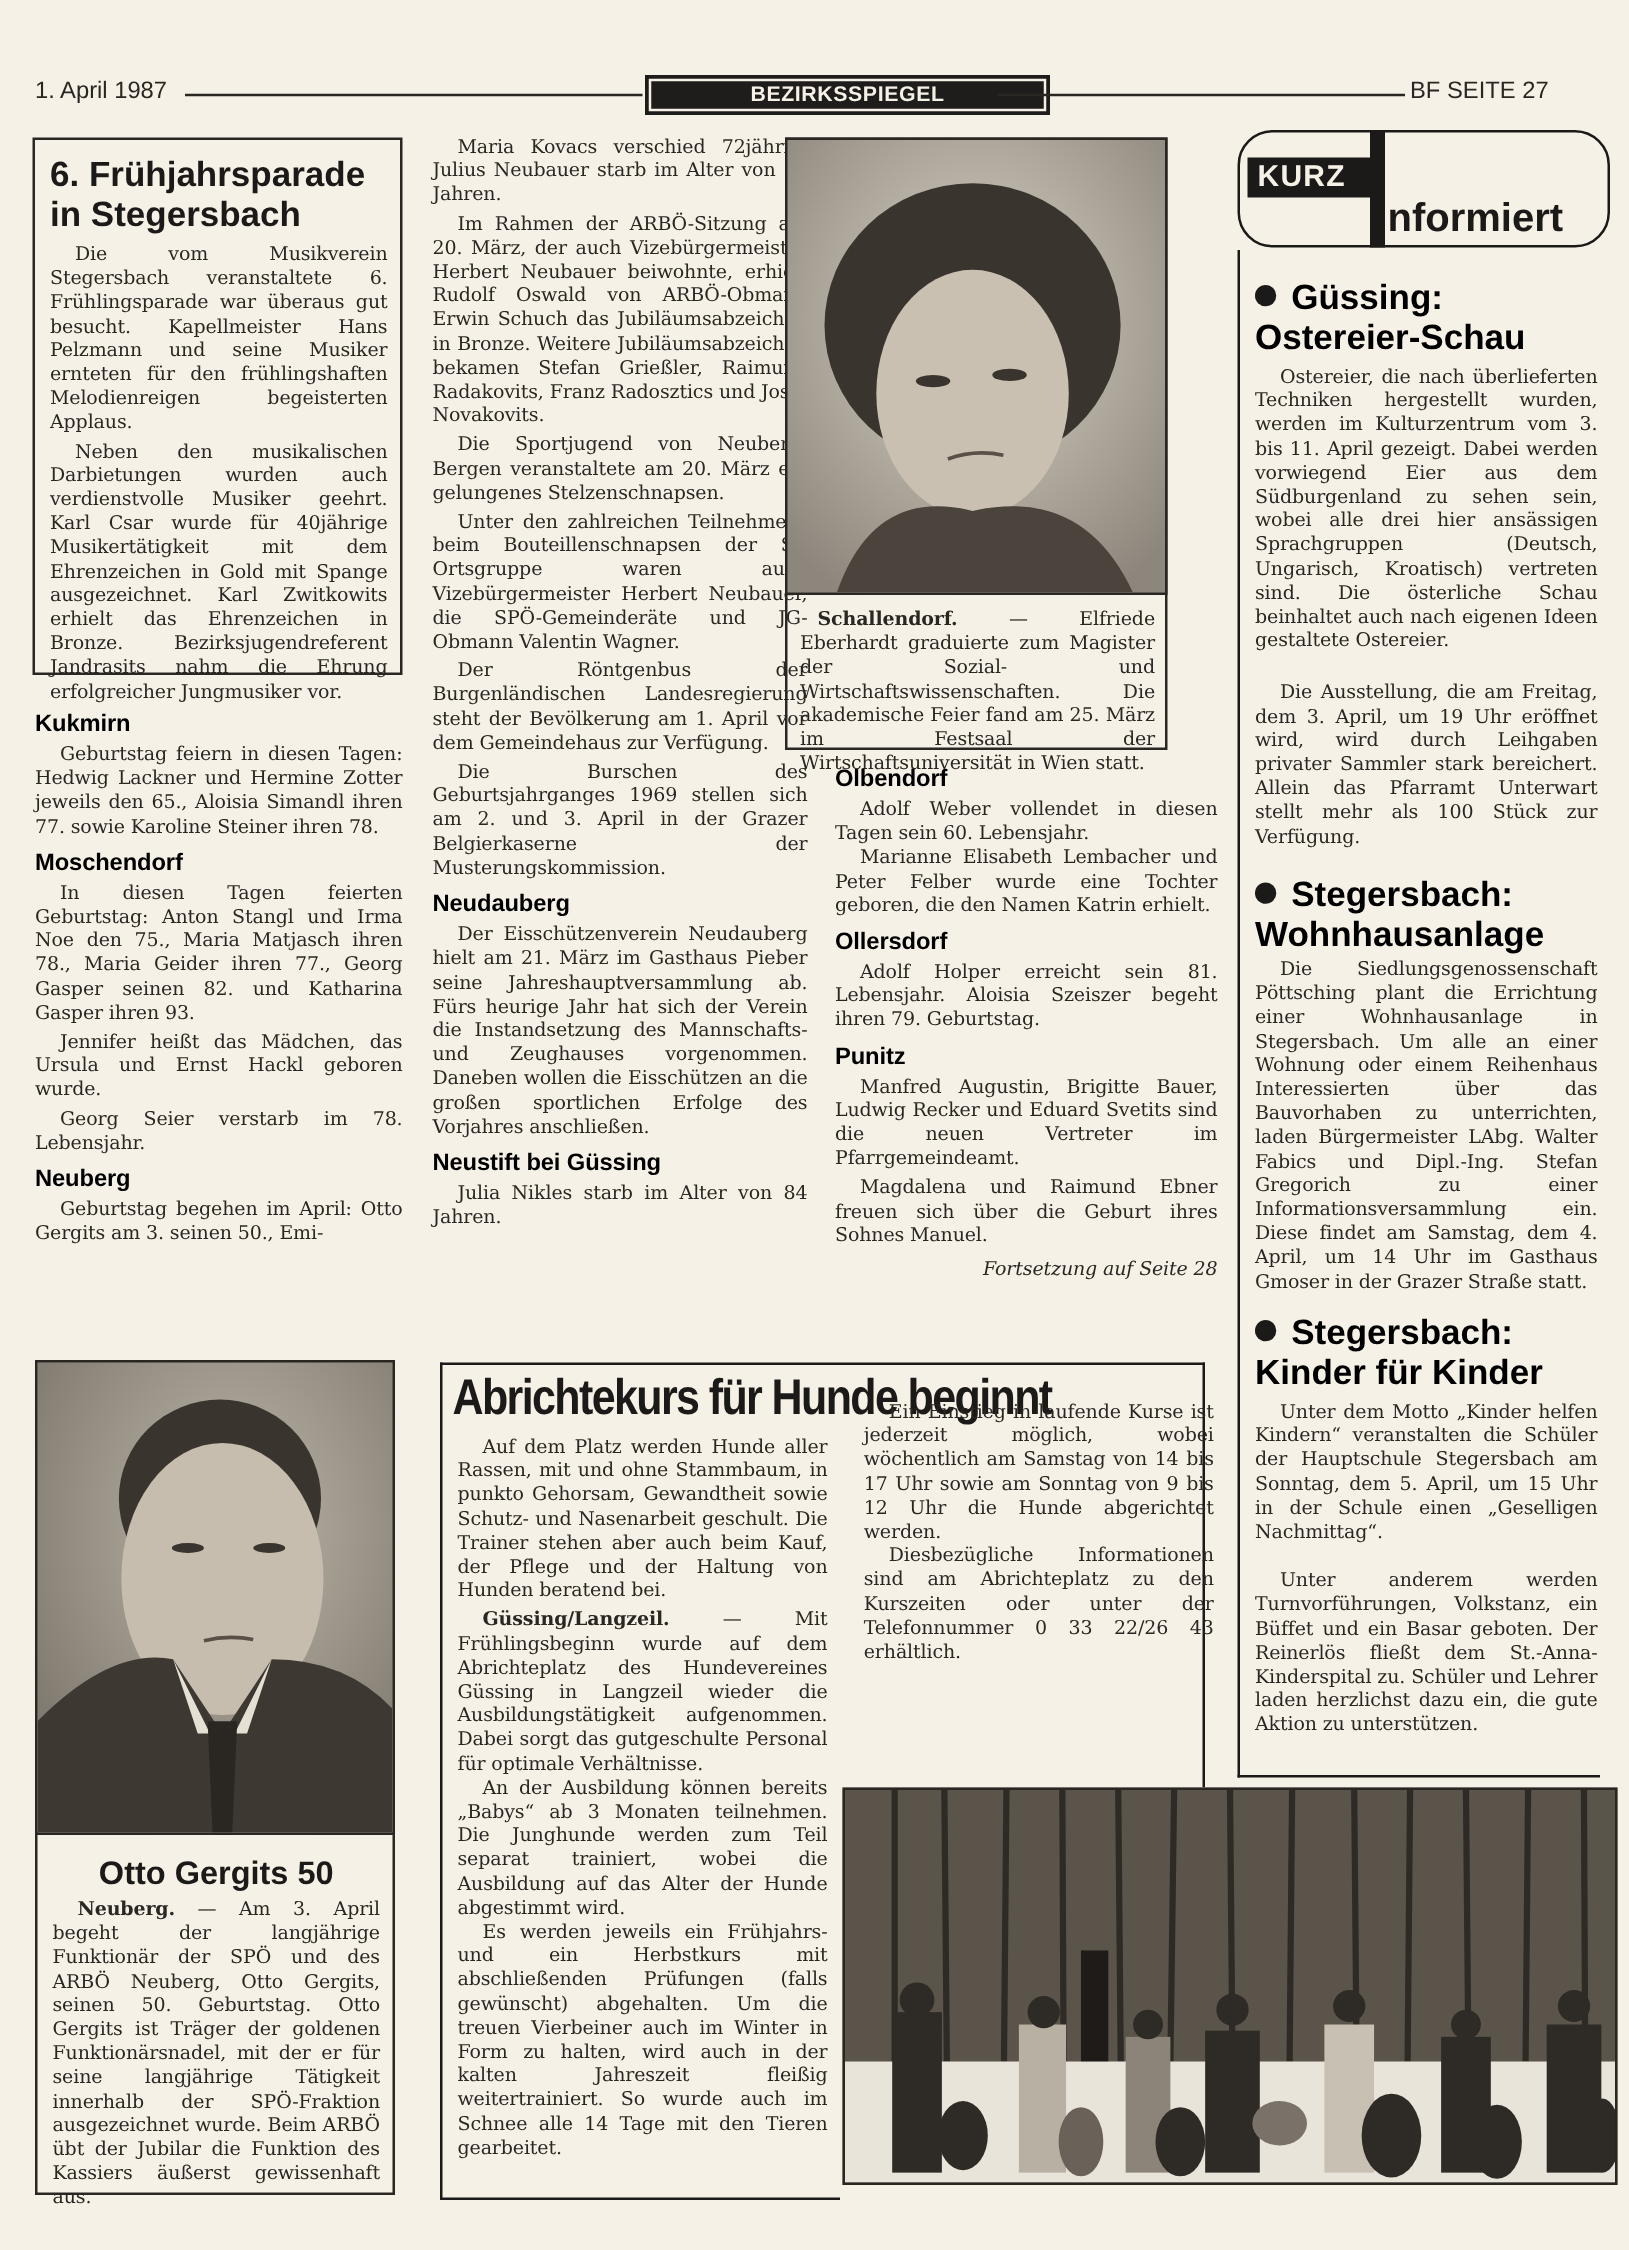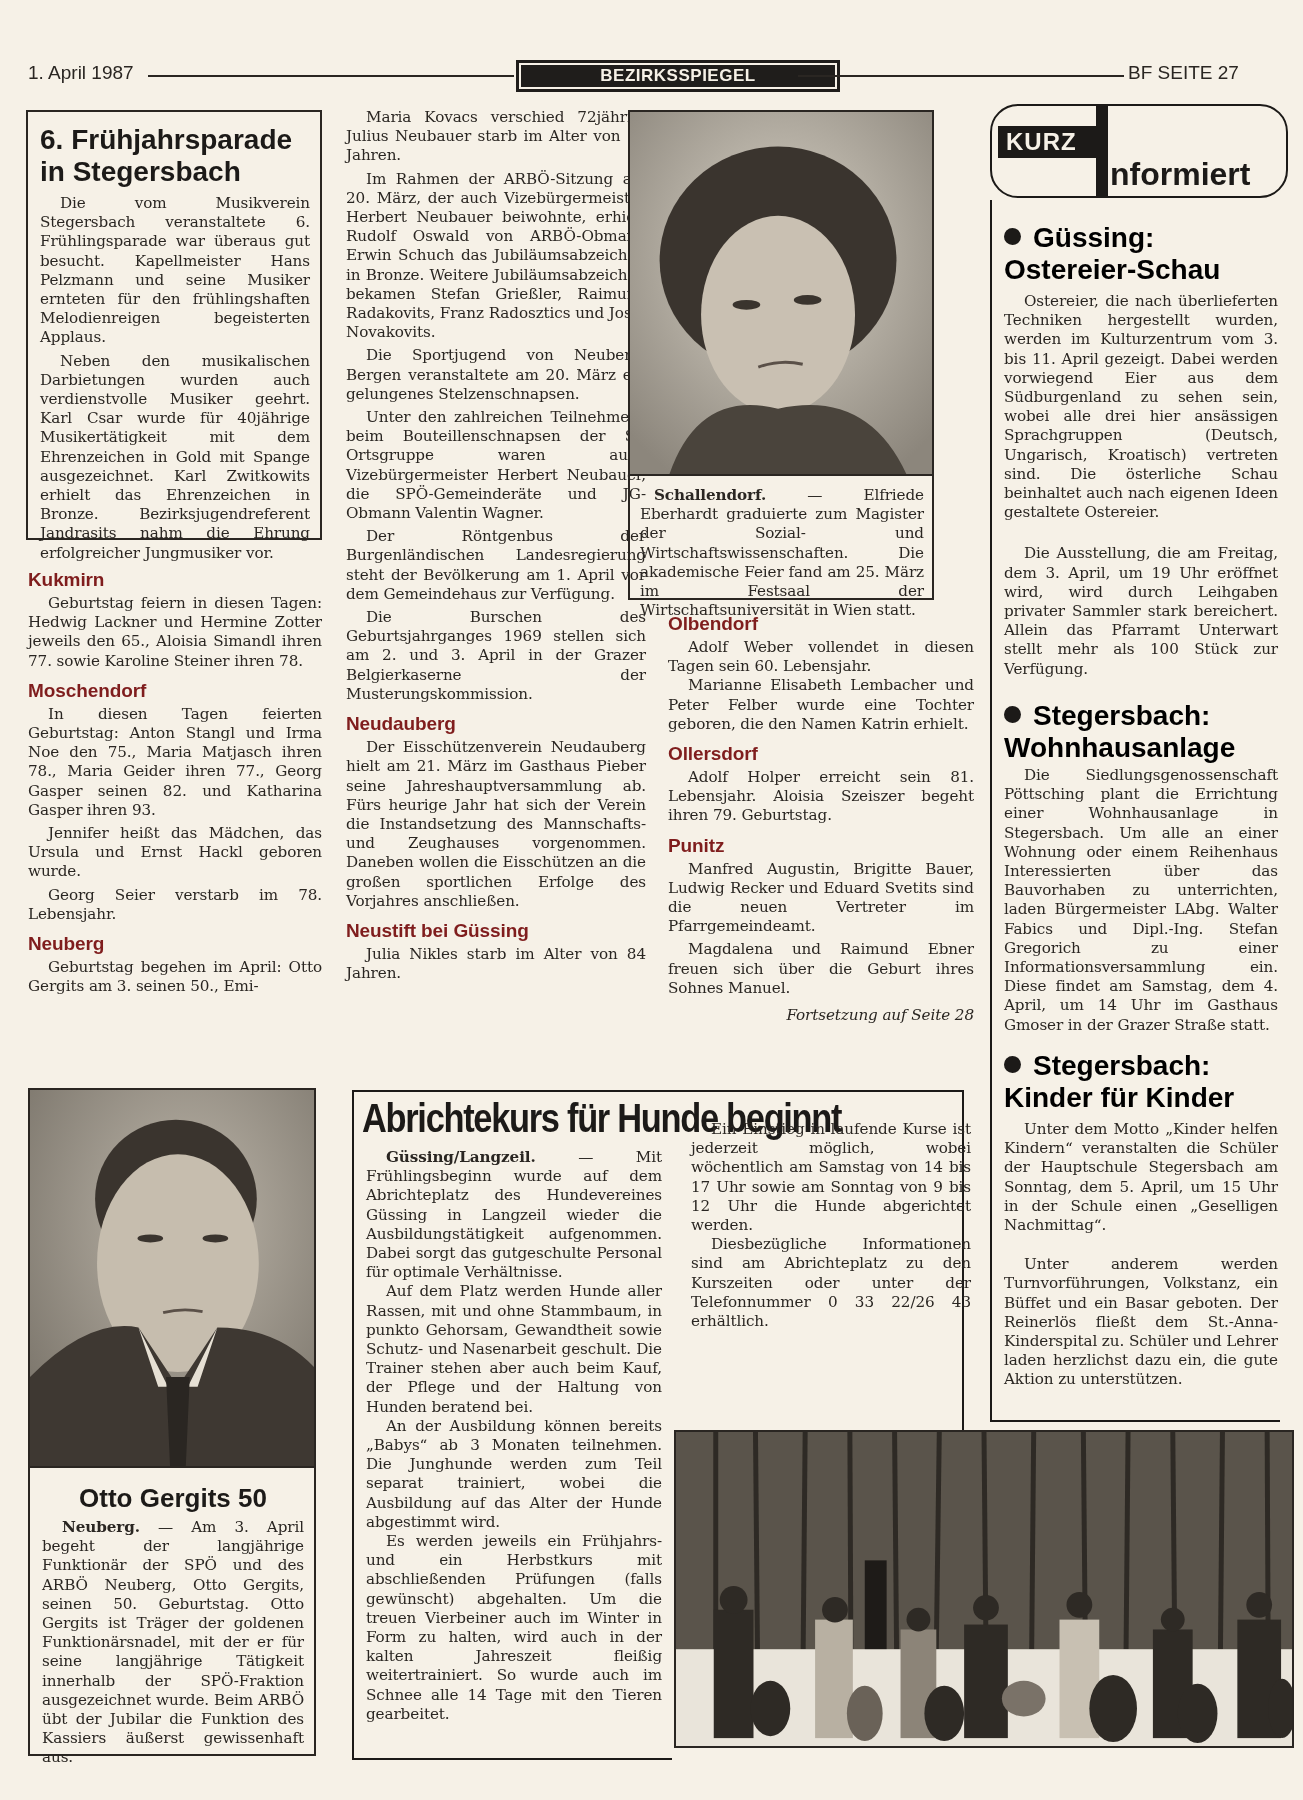--- a/index.html
+++ b/index.html
@@ -5,21 +5,21 @@
   html, body { margin:0; padding:0; }
   body {
     width:1303px; height:1800px; position:relative; overflow:hidden;
     background:#f6f1e7; color:#2a2622;
     font-family:"DejaVu Serif", "Liberation Serif", serif;
   }
   .abs { position:absolute; }
   .serif { font-family:"DejaVu Serif", "Liberation Serif", serif; font-size:15.2px; line-height:19.2px; letter-spacing:-0.1px; }
   p { margin:0; text-align:justify; text-indent:20px; }
   p + p { margin-top:4px; }
-  .sect-head { font-family:"Liberation Sans","DejaVu Sans",sans-serif; font-weight:bold; font-size:19px; line-height:24px; margin:8px 0 2px 0; color:#7f1d1d; }
+  .sect-head { font-family:"Liberation Sans","DejaVu Sans",sans-serif; font-weight:bold; font-size:19px; line-height:24px; margin:8px 0 2px 0; color:#000000; }
   .box { border:2px solid #2a2622; box-sizing:border-box; }
 
   
   .hdr-date { left:28px; top:62px; font-size:19px; font-family:"Liberation Sans",sans-serif; }
   .hdr-line { height:2px; background:#2a2622; }
   .hdr-badge { left:516px; top:60px; width:324px; height:32px; background:#1f1d1b; border:2px solid #1f1d1b; outline:2px solid #f6f1e7; outline-offset:-5px; color:#f6f1e7; font-family:"Liberation Sans",sans-serif; font-weight:bold; font-size:17px; letter-spacing:0.5px; display:flex; align-items:center; justify-content:center; box-sizing:border-box; }
   .hdr-page { left:1128px; top:62px; font-size:19px; font-family:"Liberation Sans",sans-serif; }
 
   .photo { background:#8a847c; border:2px solid #2a2622; box-sizing:border-box; overflow:hidden; }
   .photo svg { width:100%; height:100%; display:block; }
@@ -172,22 +172,22 @@
 </div>
 
 <div class="abs" style="left:352px; top:1090px; width:2px; height:670px; background:#1c1a18;"></div>
 <div class="abs" style="left:352px; top:1090px; width:612px; height:2px; background:#1c1a18;"></div>
 <div class="abs" style="left:962px; top:1090px; width:2px; height:340px; background:#1c1a18;"></div>
 <div class="abs" style="left:352px; top:1758px; width:320px; height:2px; background:#1c1a18;"></div>
 
 <div class="abs big-title" style="left:362px; top:1094px; width:600px; font-size:40px; line-height:48px; letter-spacing:-1.5px; transform:scaleX(0.86); transform-origin:left;">Abrichtekurs für Hunde beginnt</div>
 
 <div class="abs serif" style="left:366px; top:1148px; width:296px;">
+  <p style="margin-top:0;">Auf dem Platz werden Hunde aller Rassen, mit und ohne Stammbaum, in punkto Gehorsam, Gewandtheit sowie Schutz- und Nasenarbeit geschult. Die Trainer stehen aber auch beim Kauf, der Pflege und der Haltung von Hunden beratend bei.</p>
   <p><b>Güssing/Langzeil.</b><span> — Mit Frühlingsbeginn wurde auf dem Abrichteplatz des Hundevereines Güssing in Langzeil wieder die Ausbildungstätigkeit aufgenommen. Dabei sorgt das gutgeschulte Personal für optimale Verhältnisse.</span></p>
-  <p style="margin-top:0;">Auf dem Platz werden Hunde aller Rassen, mit und ohne Stammbaum, in punkto Gehorsam, Gewandtheit sowie Schutz- und Nasenarbeit geschult. Die Trainer stehen aber auch beim Kauf, der Pflege und der Haltung von Hunden beratend bei.</p>
   <p style="margin-top:0;">An der Ausbildung können bereits „Babys“ ab 3 Monaten teilnehmen. Die Junghunde werden zum Teil separat trainiert, wobei die Ausbildung auf das Alter der Hunde abgestimmt wird.</p>
   <p style="margin-top:0;">Es werden jeweils ein Frühjahrs- und ein Herbstkurs mit abschließenden Prüfungen (falls gewünscht) abgehalten. Um die treuen Vierbeiner auch im Winter in Form zu halten, wird auch in der kalten Jahreszeit fleißig weitertrainiert. So wurde auch im Schnee alle 14 Tage mit den Tieren gearbeitet.</p>
 </div>
 
 <div class="abs serif" style="left:678px; top:1120px; width:280px;margin-left:13px;">
   <p>Ein Einstieg in laufende Kurse ist jederzeit möglich, wobei wöchentlich am Samstag von 14 bis 17 Uhr sowie am Sonntag von 9 bis 12 Uhr die Hunde abgerichtet werden.</p>
   <p style="margin-top:0;">Diesbezügliche Informationen sind am Abrichteplatz zu den Kurszeiten oder unter der Telefonnummer 0 33 22/26 43 erhältlich.</p>
 </div>
 
 <div class="abs photo" style="left:674px; top:1430px; width:620px; height:318px;">

